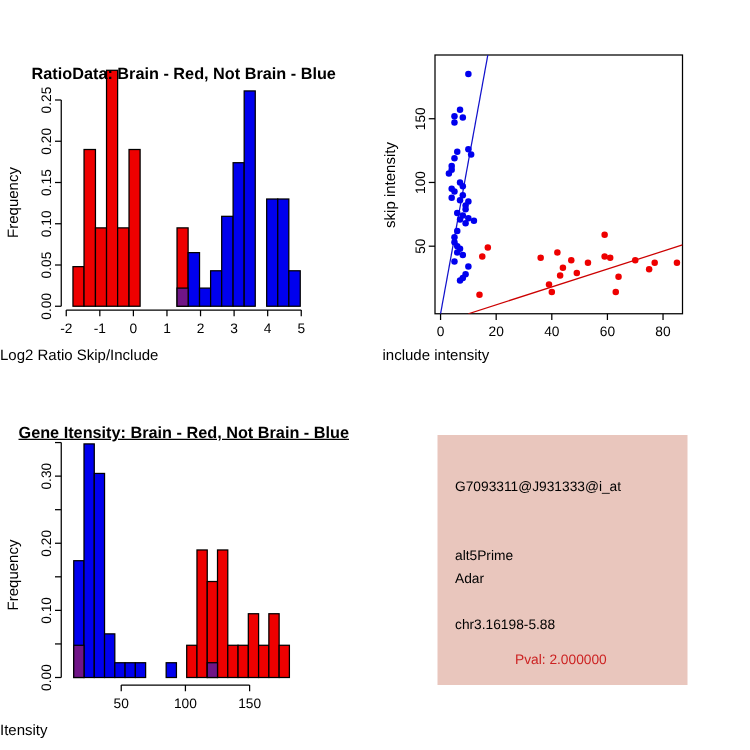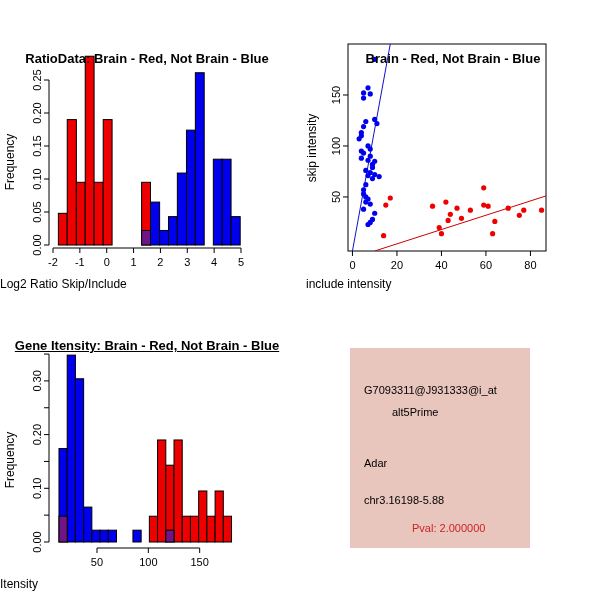--- a/index.html
+++ b/index.html
@@ -6,21 +6,21 @@
   .screen{position:relative;width:600px;height:600px;background:#ffffff;overflow:hidden;
           font-family:"Liberation Sans",sans-serif;}
   .panel{position:absolute;width:300px;height:300px;}
   .panel svg{position:absolute;left:0;top:0;}
   .ptitle{position:absolute;left:0;width:294px;text-align:center;font-size:13px;font-weight:bold;
           color:#000;white-space:nowrap;margin-top:36px;}
   .xlab{position:absolute;left:0;width:294px;text-align:left;font-size:12px;color:#000;}
   .ylab{position:absolute;white-space:nowrap;font-size:12px;color:#000;
         transform:translate(-50%,-50%) rotate(-90deg);}
   svg text{font-family:"Liberation Sans",sans-serif;}
-  .infobox{position:absolute;left:50px;top:48px;width:180px;height:200px;text-align:center;}
+  .infobox{position:absolute;left:50px;top:48px;width:200px;height:200px;text-align:center;}
   .info-line{position:absolute;left:14px;font-size:11px;line-height:13px;color:#000;white-space:nowrap;}
 </style>
 </head>
 <body>
 
 <div class="screen">
 
   <div class="panel" style="left:0;top:0;">
     <svg width="300" height="300" id="svg-ratio">
         <g>
@@ -161,21 +161,20 @@
           <circle cx="183.70786516853934" cy="205.11330049261085" r="2.6" fill="#EE0000"></circle>
           <circle cx="188.15730337078654" cy="206.13300492610838" r="2.6" fill="#EE0000"></circle>
           <circle cx="192.6067415730337" cy="233.66502463054186" r="2.6" fill="#EE0000"></circle>
           <circle cx="194.8314606741573" cy="221.42857142857144" r="2.6" fill="#EE0000"></circle>
           <circle cx="208.1797752808989" cy="208.17241379310346" r="2.6" fill="#EE0000"></circle>
           <circle cx="219.30337078651687" cy="215.31034482758622" r="2.6" fill="#EE0000"></circle>
           <circle cx="223.75280898876406" cy="210.2118226600985" r="2.6" fill="#EE0000"></circle>
           <circle cx="241.5505617977528" cy="210.2118226600985" r="2.6" fill="#EE0000"></circle>
         </g>
       </svg>
-    <div class="ptitle" style="top:15px;left:6px;">Brain - Red, Not Brain - Blue</div>
     <div class="ylab" style="left:12px;top:148px;">skip intensity</div>
     <div class="xlab" style="top:277px;left:6px;">include intensity</div>
   </div>
 
   <div class="panel" style="left:0;top:300px;">
     <svg width="300" height="300" id="svg-gene">
         <g>
           <line x1="96.98499999999999" y1="248" x2="199.68499999999997" y2="248" stroke="#000000"></line>
           <line x1="96.98499999999999" y1="248" x2="96.98499999999999" y2="253" stroke="#000000"></line>
           <text x="96.98499999999999" y="266" text-anchor="middle" font-size="11" fill="#000000">50</text>
@@ -219,20 +218,20 @@
         </g>
       </svg>
     <div class="ptitle" style="top:2px;text-decoration:underline;">Gene Itensity: Brain - Red, Not Brain - Blue</div>
     <div class="ylab" style="left:10px;top:160px;">Frequency</div>
     <div class="xlab" style="top:277px;">Itensity</div>
   </div>
 
   <div class="panel" style="left:300px;top:300px;">
     <div class="infobox" id="infobox" style="background: rgb(233, 198, 189);">
       <div class="info-line" style="top:36px;">G7093311@J931333@i_at</div>
-      <div class="info-line" style="top:58px;margin-left:28px;">alt5Prime</div>
+      <div class="info-line" style="top:91px;">alt5Prime</div>
       <div class="info-line" style="top:109px;">Adar</div>
       <div class="info-line" style="top:146px;">chr3.16198-5.88</div>
       <div class="info-line" id="pval-line" style="top: 174px; color: rgb(204, 34, 34); padding-left: 48px;">Pval: 2.000000</div>
     </div>
   </div>
 
 </div>
 
 </body></html>

